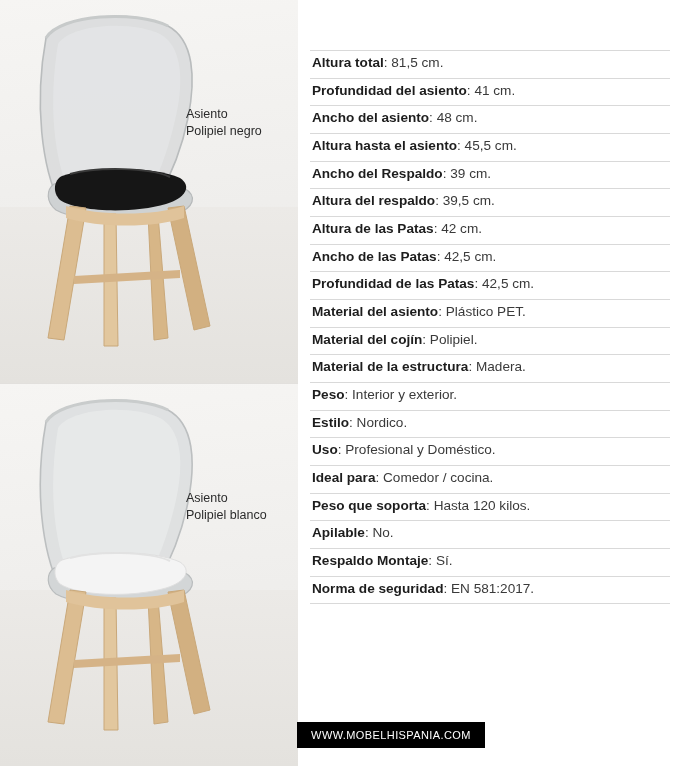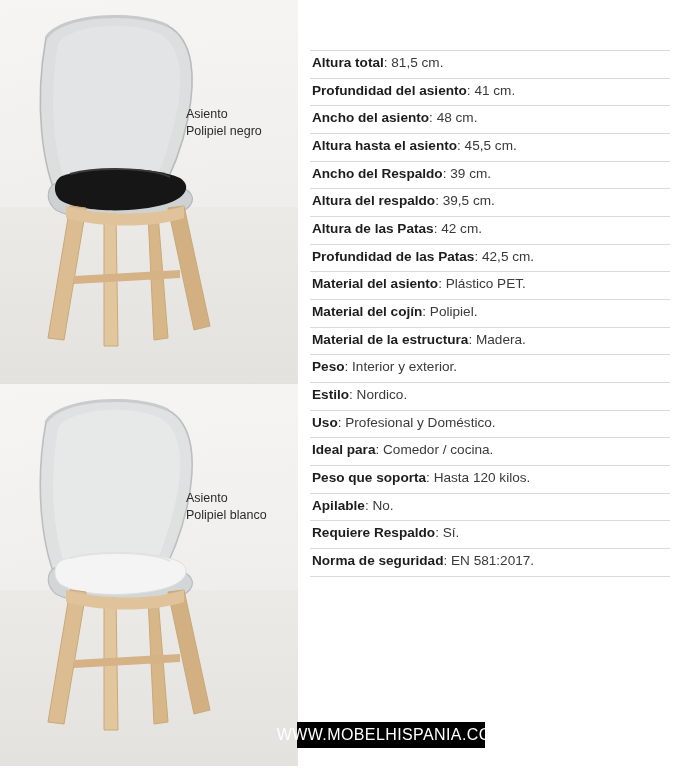--- a/index.html
+++ b/index.html
@@ -100,21 +100,21 @@
 
   
   .footer-url {
     position: absolute;
     left: 297px;
     top: 722px;
     width: 188px;
     height: 26px;
     background: #000000;
     color: #ffffff;
-    font-size: 16px;
+    font-size: 11px;
     letter-spacing: 0.4px;
     display: flex;
     align-items: center;
     justify-content: center;
     text-decoration: none;
   }
 </style>
 </head>
 <body>
 
@@ -186,29 +186,30 @@
   </div>
 
   <div class="specs">
     <div class="spec-row"><span class="spec-label">Altura total</span><span class="spec-value">: </span><span class="spec-value">81,5 cm.</span></div>
     <div class="spec-row"><span class="spec-label">Profundidad del asiento</span><span class="spec-value">: </span><span class="spec-value">41 cm.</span></div>
     <div class="spec-row"><span class="spec-label">Ancho del asiento</span><span class="spec-value">: </span><span class="spec-value">48 cm.</span></div>
     <div class="spec-row"><span class="spec-label">Altura hasta el asiento</span><span class="spec-value">: </span><span class="spec-value">45,5 cm.</span></div>
     <div class="spec-row"><span class="spec-label">Ancho del Respaldo</span><span class="spec-value">: </span><span class="spec-value">39 cm.</span></div>
     <div class="spec-row"><span class="spec-label">Altura del respaldo</span><span class="spec-value">: </span><span class="spec-value">39,5 cm.</span></div>
     <div class="spec-row"><span class="spec-label">Altura de las Patas</span><span class="spec-value">: </span><span class="spec-value">42 cm.</span></div>
+    <div class="spec-row"><span class="spec-label">Ancho de las Patas</span><span class="spec-value">: </span><span class="spec-value">42,5 cm.</span></div>
     <div class="spec-row"><span class="spec-label">Profundidad de las Patas</span><span class="spec-value">: </span><span class="spec-value">42,5 cm.</span></div>
     <div class="spec-row"><span class="spec-label">Material del asiento</span><span class="spec-value">: </span><span class="spec-value">Plástico PET.</span></div>
     <div class="spec-row"><span class="spec-label">Material del cojín</span><span class="spec-value">: </span><span class="spec-value">Polipiel.</span></div>
     <div class="spec-row"><span class="spec-label">Material de la estructura</span><span class="spec-value">: </span><span class="spec-value">Madera.</span></div>
     <div class="spec-row"><span class="spec-label">Peso</span><span class="spec-value">: </span><span class="spec-value">Interior y exterior.</span></div>
     <div class="spec-row"><span class="spec-label">Estilo</span><span class="spec-value">: </span><span class="spec-value">Nordico.</span></div>
     <div class="spec-row"><span class="spec-label">Uso</span><span class="spec-value">: </span><span class="spec-value">Profesional y Doméstico.</span></div>
     <div class="spec-row"><span class="spec-label">Ideal para</span><span class="spec-value">: </span><span class="spec-value">Comedor / cocina.</span></div>
     <div class="spec-row"><span class="spec-label">Peso que soporta</span><span class="spec-value">: </span><span class="spec-value">Hasta 120 kilos.</span></div>
     <div class="spec-row"><span class="spec-label">Apilable</span><span class="spec-value">: </span><span class="spec-value">No.</span></div>
-    <div class="spec-row"><span class="spec-label">Requiere Respaldo</span><span class="spec-value">: </span><span class="spec-value">Sí.</span></div>
+    <div class="spec-row"><span class="spec-label">Respaldo Montaje</span><span class="spec-value">: </span><span class="spec-value">Sí.</span></div>
     <div class="spec-row"><span class="spec-label">Norma de seguridad</span><span class="spec-value">: </span><span class="spec-value">EN 581:2017.</span></div>
   </div>
 
   <a class="footer-url" href="#">WWW.MOBELHISPANIA.COM</a>
 
 </div>
 
 </body></html>

